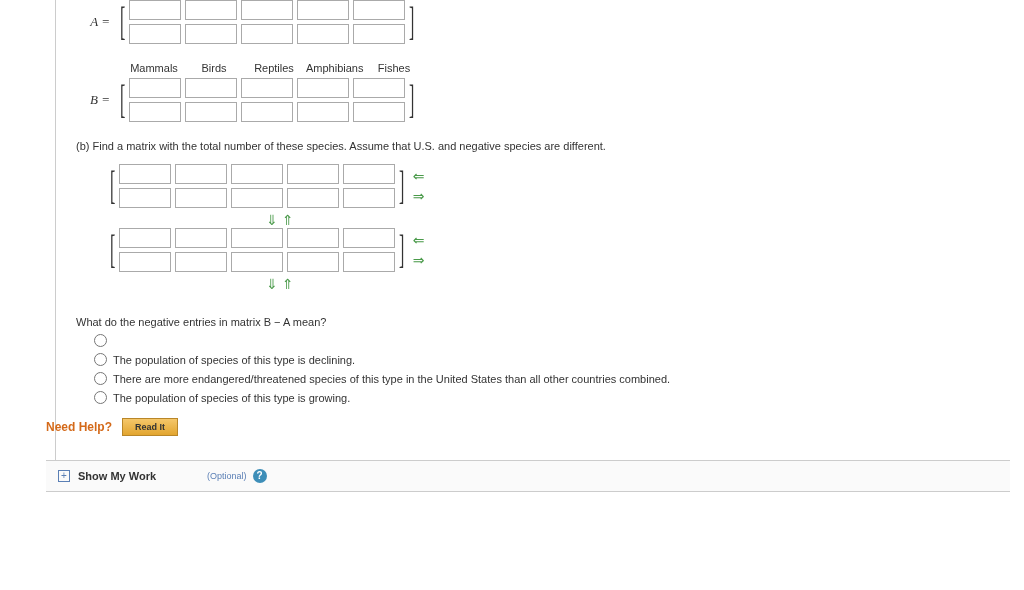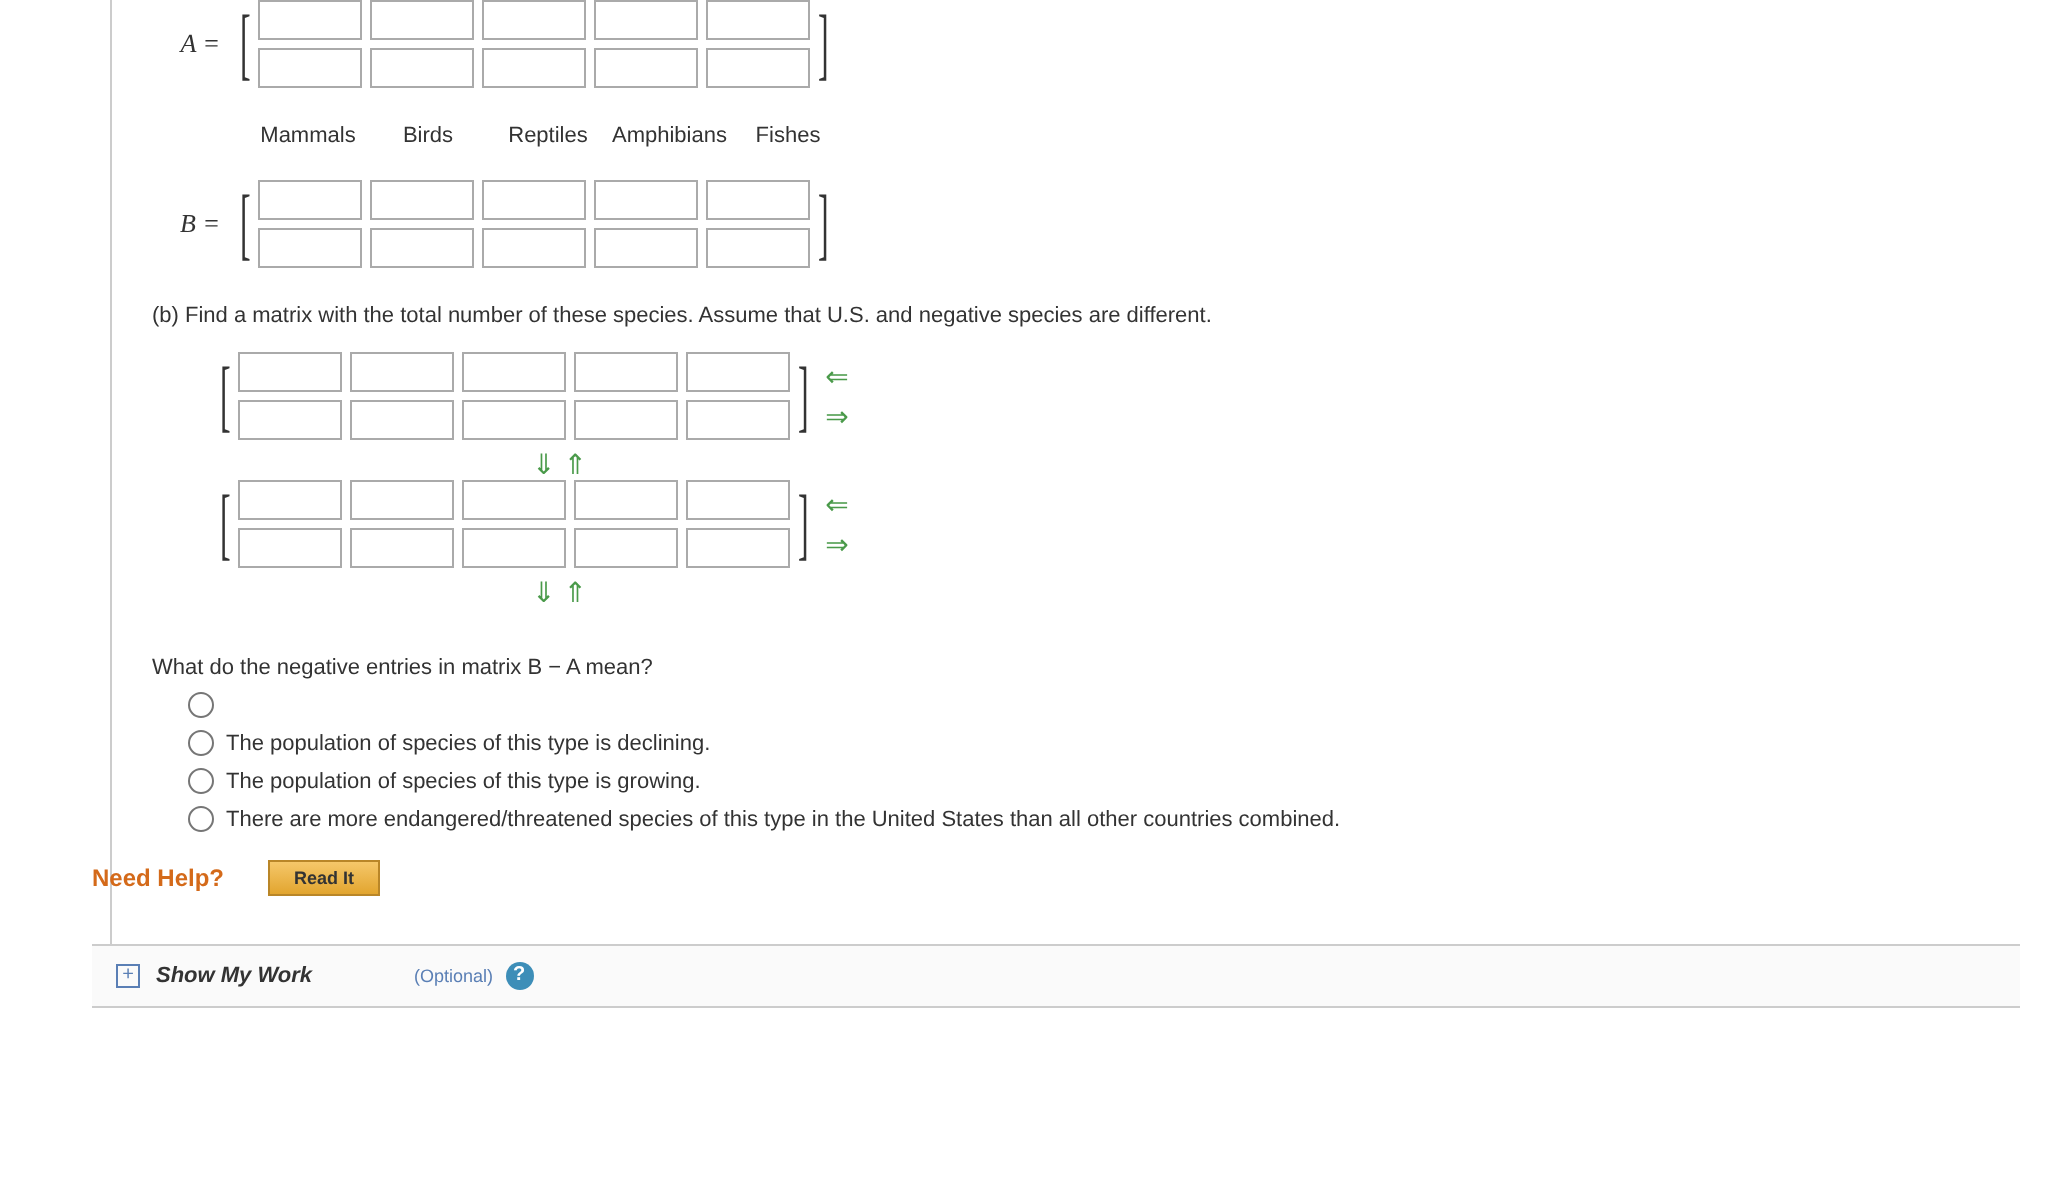--- a/index.html
+++ b/index.html
@@ -28,21 +28,21 @@
   font-family: "Times New Roman", serif;
   font-size: 13px;
   display: inline-block;
   width: 34px;
   text-align: right;
   margin-right: 6px;
 }
 .headers {
   display: flex;
   margin-left: 50px;
-  margin-bottom: 16px;
+  margin-bottom: 4px;
 }
 .headers span {
   width: 56px;
   text-align: center;
   font-size: 11px;
   margin-right: 4px;
 }
 .bracket {
   font-size: 40px;
   line-height: 36px;
@@ -105,21 +105,21 @@
   margin-bottom: 6px;
   font-size: 11px;
 }
 .radio-item input[type=radio]{
   margin:0;
 }
 .need-help {
   margin-top: 14px;
   display: flex;
   align-items: center;
-  gap: 22px;
+  gap: 10px;
   margin-left: -30px;
   margin-bottom: 24px;
 }
 .need-help-label {
   color: #d46a1a;
   font-weight: bold;
   font-size: 12px;
 }
 .readit-btn {
   background: linear-gradient(#f5c76a, #e2a52f);
@@ -148,21 +148,20 @@
   color: #5a7fb5;
   font-size: 10px;
   line-height: 10px;
   text-align: center;
   display: inline-block;
 }
 .show-work-label {
   font-weight: bold;
   font-size: 11px;
   margin-left: 4px;
-  font-style: italic;
 }
 .optional {
   color: #5a7fb5;
   font-size: 9px;
   padding-left: 47px;
 }
 .help-circle {
   width: 14px;
   height: 14px;
   background: #3d8eb8;
@@ -309,25 +308,25 @@
     <div class="radio-group">
       <div class="radio-item">
         <input type="radio" name="q" style="">
       </div>
       <div class="radio-item">
         <input type="radio" name="q" style="">
         <span>The population of species of this type is declining.</span>
       </div>
       <div class="radio-item">
         <input type="radio" name="q" style="">
-        <span>The population of species of this type is growing.</span>
+        <span>There are more endangered/threatened species of this type in the United States than all other countries combined.</span>
       </div>
       <div class="radio-item">
         <input type="radio" name="q" style="">
-        <span>There are more endangered/threatened species of this type in the United States than all other countries combined.</span>
+        <span>The population of species of this type is growing.</span>
       </div>
     </div>
 
     <div class="need-help">
       <span class="need-help-label">Need Help?</span>
       <button class="readit-btn">Read It</button>
     </div>
 
     <div class="show-work">
       <span class="plus-box">+</span>

